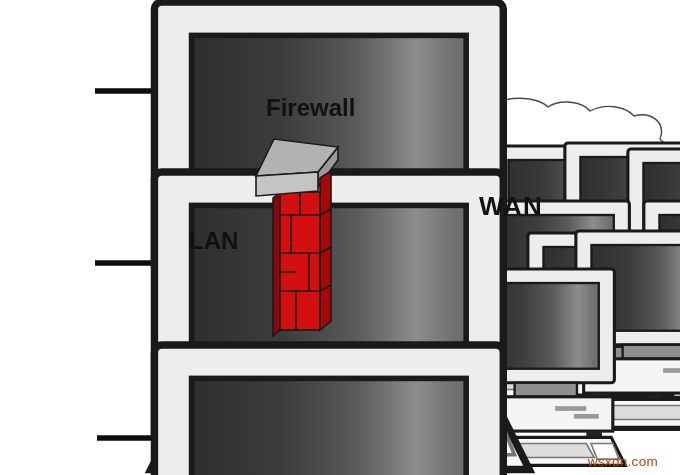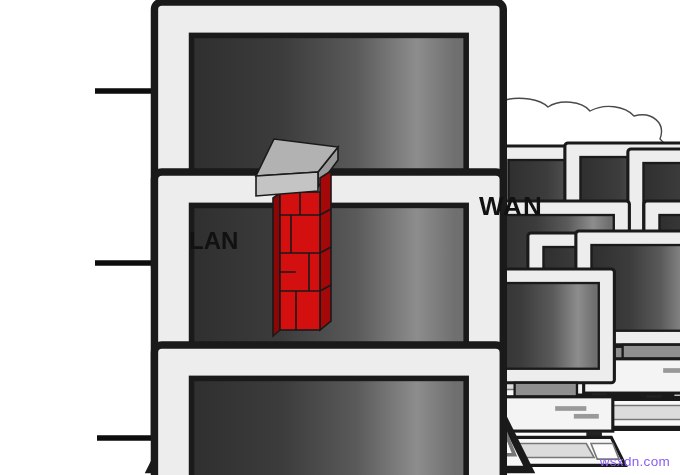--- a/index.html
+++ b/index.html
@@ -6,21 +6,21 @@
   #canvas{
     position:relative;width:680px;height:475px;background:#ffffff;
     font-family:"Liberation Sans", sans-serif;overflow:hidden;
   }
   #diagram-svg{position:absolute;left:0;top:0;}
   .lbl{position:absolute;font-weight:bold;color:#111;white-space:nowrap;line-height:1;}
   #firewall-label{left:266px;top:96px;font-size:24px;}
   #lan-label{left:189px;top:229px;font-size:24px;}
   #wan-label{left:479px;top:193px;font-size:26px;letter-spacing:1px;}
   #watermark{
-    position:absolute;right:10px;bottom:6px;font-size:13.5px;color:#8b5cf6;
+    position:absolute;right:22px;bottom:6px;font-size:13.5px;color:#c2410c;
     font-weight:normal;letter-spacing:.3px;
   }
 </style>
 </head>
 <body>
 
 <div id="canvas">
 
   <svg id="diagram-svg" width="680" height="475" viewBox="0 0 680 475">
     <defs>
@@ -114,16 +114,17 @@
       <polygon points="320,178 331,171 331,321 320,330" fill="#a50808"></polygon>
       <polygon points="273,198 280,193 280,330 273,336" fill="#8e0505"></polygon>
       <rect x="280" y="192" width="40" height="138" fill="#d40f0f"></rect>
       <path fill="none" d="M280,215 H320 M280,253 H320 M280,291 H320 M280,272 H296
                M300,192 V215 M291,215 V253 M309,253 V291 M296,291 V330
                M320,215 L331,209 M320,253 L331,247 M320,291 L331,285"></path>
       <polygon points="256,176 318,172 318,191 256,196" fill="#c4c4c4"></polygon>
     </g>
   </svg>
 
+  <div class="lbl" id="firewall-label">Firewall</div>
   <div class="lbl" id="lan-label">LAN</div>
   <div class="lbl" id="wan-label">WAN</div>
   <div id="watermark">wsxdn.com</div>
 </div>
 
 </body></html>

